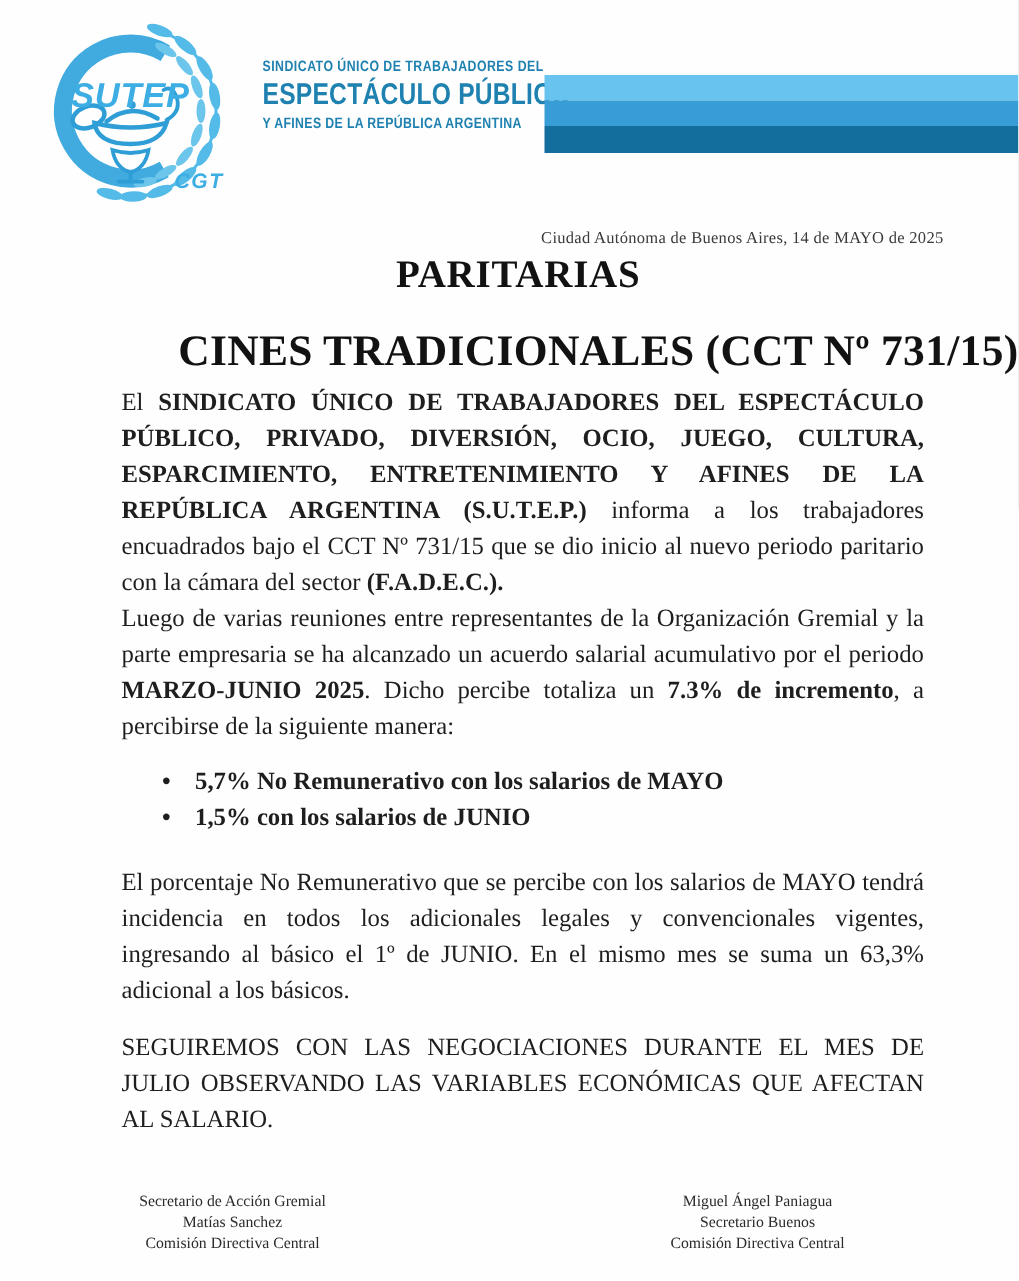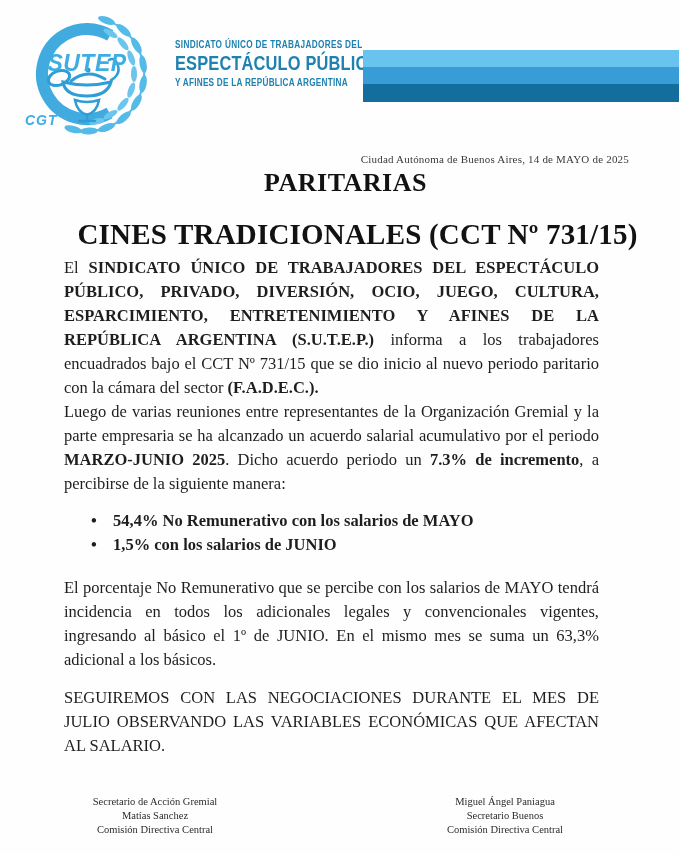--- a/index.html
+++ b/index.html
@@ -11,21 +11,21 @@
 
   
   .logo{position:absolute;left:25px;top:8px;width:150px;height:140px;font-style:italic;}
   .logo svg{position:absolute;left:0;top:0;}
   .logo-acronym{
     position:absolute;left:0;top:42px;width:124px;text-align:center;
     font-family:"Liberation Sans",sans-serif;font-weight:bold;
     font-size:23px;letter-spacing:.5px;color:#3daee3;
   }
   .logo-cgt{
-    position:absolute;left:0;top:104px;width:124px;text-align:left;
+    position:absolute;left:0;top:104px;width:124px;text-align:right;
     font-family:"Liberation Sans",sans-serif;font-weight:bold;
     font-size:14px;letter-spacing:1px;color:#3daee3;
   }
   .org{
     position:absolute;left:175px;top:39px;width:230px;
     font-family:"Liberation Sans",sans-serif;font-weight:bold;color:#1e81b0;
     transform:scaleX(.82);transform-origin:left top;white-space:nowrap;
   }
   .org-line1{font-size:10px;letter-spacing:.4px;margin-bottom:3px;}
   .org-line2{font-size:20px;line-height:1.05;letter-spacing:.2px;}
@@ -39,27 +39,27 @@
   
   .dateline{
     position:absolute;top:153px;right:50px;
     font-size:11px;color:#3a3a3a;letter-spacing:.2px;
   }
   .title1{
     position:absolute;top:168px;left:12px;right:0;margin:0;text-align:center;
     font-size:26px;font-weight:bold;letter-spacing:.5px;color:#121212;
   }
   .title2{
-    position:absolute;top:218px;left:0;right:0;margin:0;text-align:center;
+    position:absolute;top:218px;left:0;right:0;margin:0;text-align:right;
     font-size:29px;font-weight:bold;letter-spacing:.2px;color:#121212;padding-left:36px;
   }
 
   
   .docbody{
-    position:absolute;left:64px;top:256px;width:535px;
+    position:absolute;left:81px;top:256px;width:535px;
     font-size:16.5px;line-height:24px;text-align:justify;
   }
   .docbody p{margin:0;}
   .b{font-weight:bold;}
   ul.increases{
     list-style:none;margin:13px 0 19px 0;padding:0 0 0 49px;
   }
   ul.increases li{
     position:relative;font-weight:bold;line-height:24px;text-align:left;
   }
@@ -138,23 +138,23 @@
     <div class="stripe s2"></div>
     <div class="stripe s3"></div>
   </div>
 
   <div class="dateline">Ciudad Autónoma de Buenos Aires, 14 de MAYO de 2025</div>
   <h1 class="title1">PARITARIAS</h1>
   <h2 class="title2">CINES TRADICIONALES (CCT Nº 731/15)</h2>
 
   <div class="docbody">
     <p><span>El </span><span class="b">SINDICATO ÚNICO DE TRABAJADORES DEL ESPECTÁCULO PÚBLICO, PRIVADO, DIVERSIÓN, OCIO, JUEGO, CULTURA, ESPARCIMIENTO, ENTRETENIMIENTO Y AFINES DE LA REPÚBLICA ARGENTINA (S.U.T.E.P.)</span><span> informa a los trabajadores encuadrados bajo el CCT Nº 731/15 que se dio inicio al nuevo periodo paritario con la cámara del sector </span><span class="b">(F.A.D.E.C.).</span></p>
-    <p><span>Luego de varias reuniones entre representantes de la Organización Gremial y la parte empresaria se ha alcanzado un acuerdo salarial acumulativo por el periodo </span><span class="b">MARZO-JUNIO 2025</span><span>. Dicho acuerdo periodo un </span><span class="b">7.3% de incremento</span><span>, a percibirse de la siguiente manera:</span></p>
+    <p><span>Luego de varias reuniones entre representantes de la Organización Gremial y la parte empresaria se ha alcanzado un acuerdo salarial acumulativo por el periodo </span><span class="b">MARZO-JUNIO 2025</span><span>. Dicho percibe totaliza un </span><span class="b">7.3% de incremento</span><span>, a percibirse de la siguiente manera:</span></p>
     <ul class="increases">
-      <li>54,4% No Remunerativo con los salarios de MAYO</li>
+      <li>5,7% No Remunerativo con los salarios de MAYO</li>
       <li>1,5% con los salarios de JUNIO</li>
     </ul>
     <p>El porcentaje No Remunerativo que se percibe con los salarios de MAYO tendrá incidencia en todos los adicionales legales y convencionales vigentes, ingresando al básico el 1º de JUNIO. En el mismo mes se suma un 63,3% adicional a los básicos.</p>
     <p class="closing">SEGUIREMOS CON LAS NEGOCIACIONES DURANTE EL MES DE JULIO OBSERVANDO LAS VARIABLES ECONÓMICAS QUE AFECTAN AL SALARIO.</p>
   </div>
 
   <div class="sig sig-left">
     <div>Secretario de Acción Gremial</div>
     <div>Matías Sanchez</div>
     <div>Comisión Directiva Central</div>

